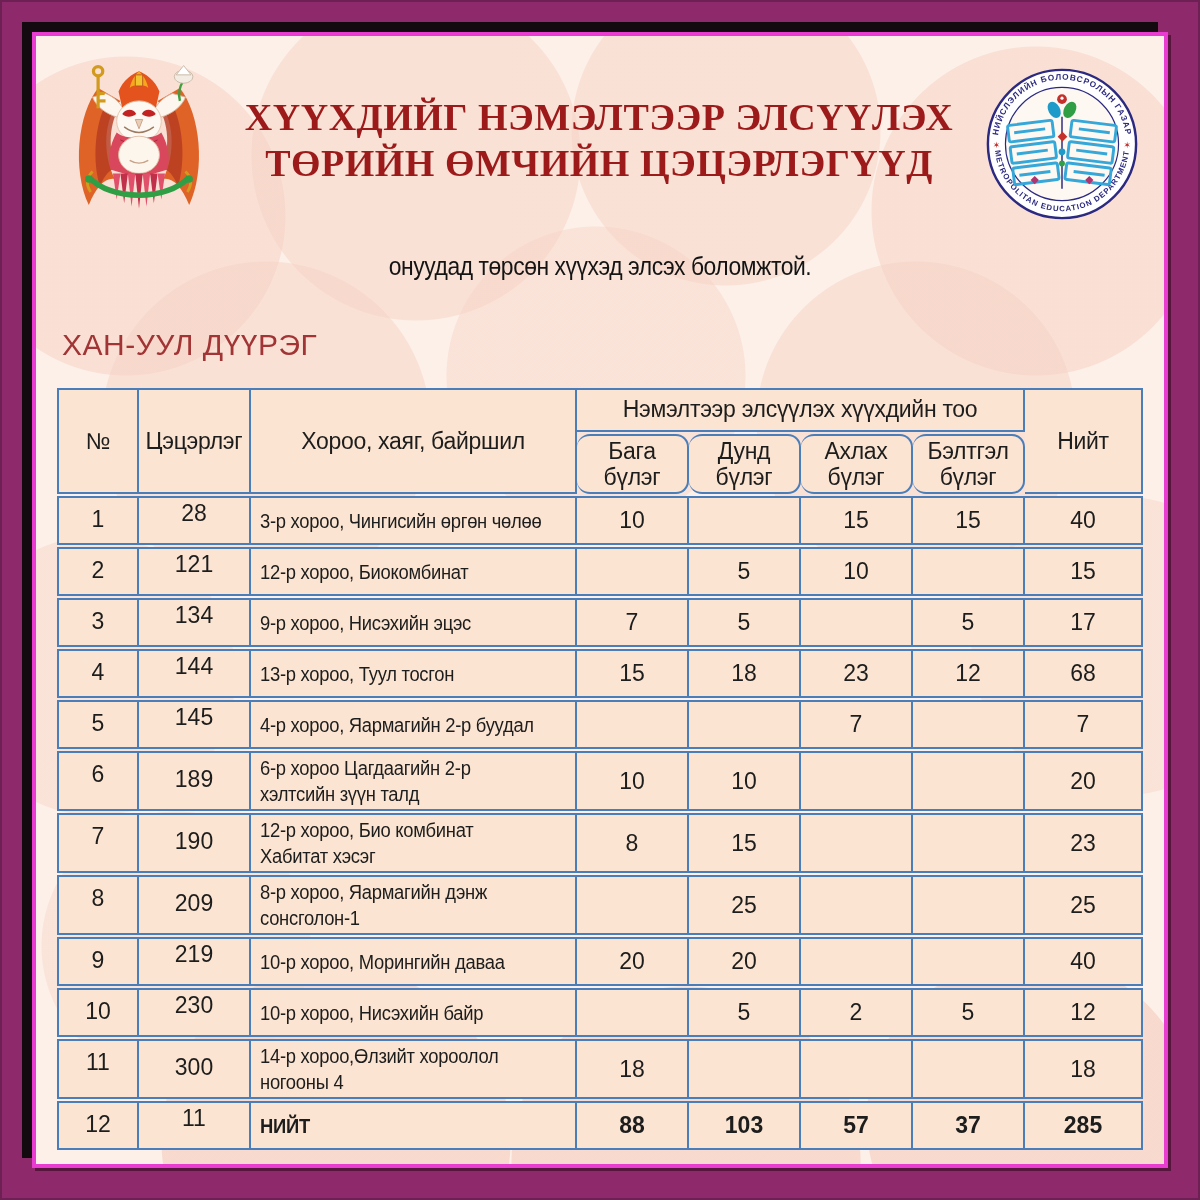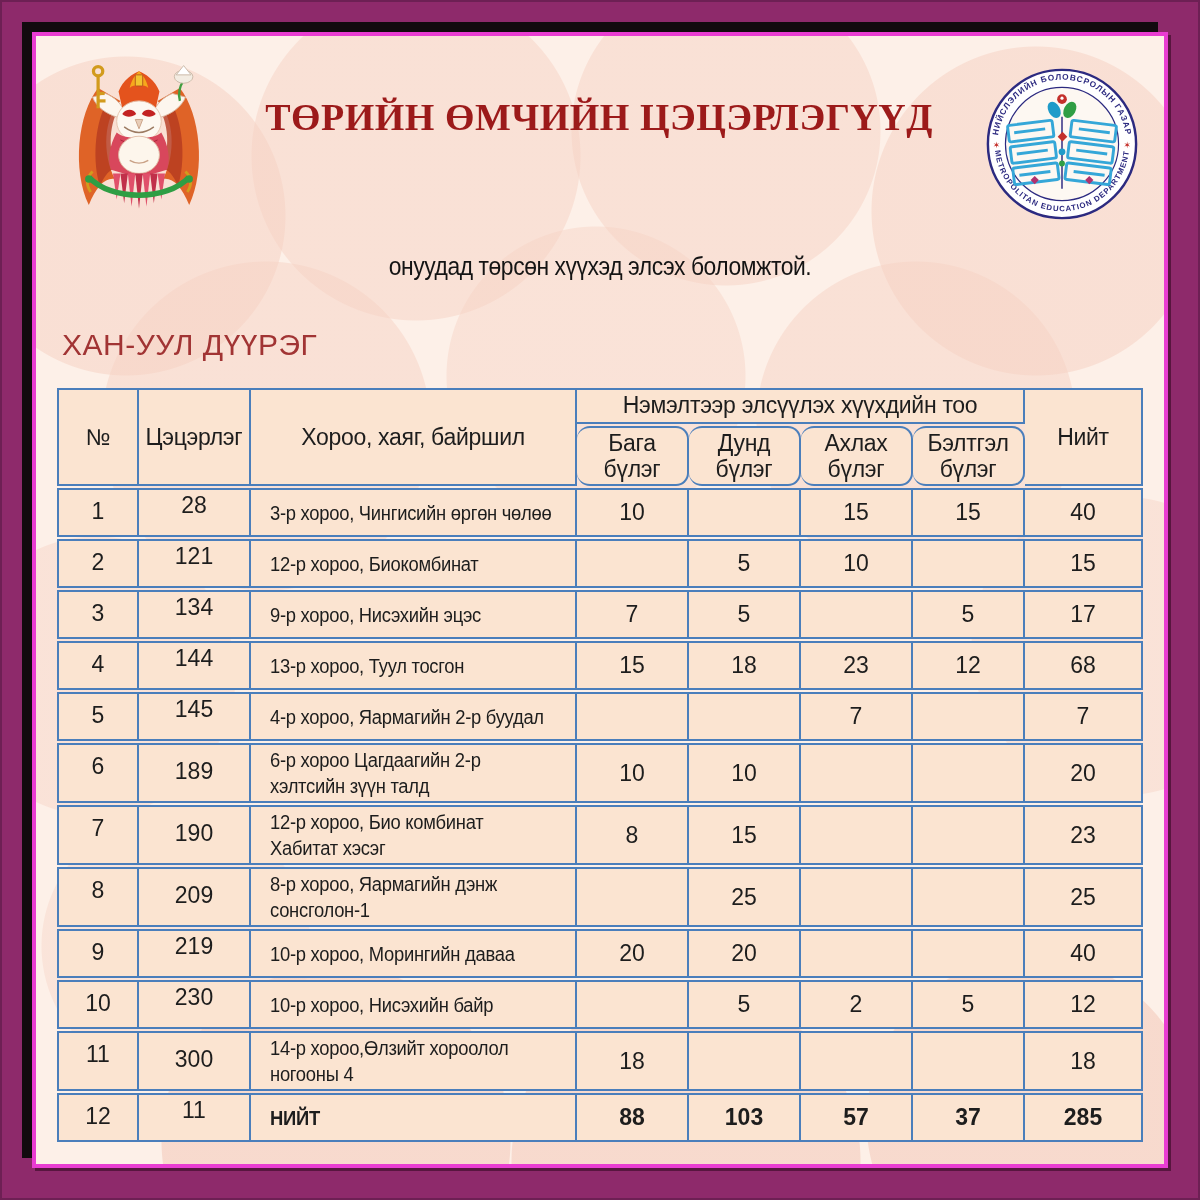--- a/index.html
+++ b/index.html
@@ -29,26 +29,26 @@
     font-size:38px;line-height:1.22;color:#9c1a1a;letter-spacing:.5px;}
   .seal{width:156px;height:156px;flex:0 0 auto;margin-top:6px;}
   .subtitle{margin-top:24px;text-align:center;color:#141414;font-size:26px;line-height:1.6;}
   .subtitle .sline{display:inline-block;white-space:nowrap;transform:scaleX(.88);transform-origin:50% 50%;letter-spacing:-.5px;}
   .district-heading{margin:40px 0 0 26px;font-size:30px;color:#a13434;letter-spacing:.5px;}
   table.kg{border-collapse:separate;border-spacing:0 2px;table-layout:fixed;width:1086px;margin:24px auto 0;}
   .kg th,.kg td{border:2px solid #4a7ebb;border-left:none;background:#fbe4d1;color:#1d1d1d;
     font-size:23px;font-weight:normal;padding:2px 4px;box-sizing:border-box;}
   .kg .first{border-left:2px solid #4a7ebb;}
   .kg th{text-align:center;vertical-align:middle;letter-spacing:-.3px;}
-  .kg th.group{height:36px;}
+  .kg th.group{height:44px;}
   .kg thead tr.subrow th{height:56px;line-height:1.15;border-radius:13px;}
   .kg td{height:41px;text-align:center;vertical-align:middle;}
   .kg td.c-no{vertical-align:top;padding-top:8px;}
   .kg td.c-kg{vertical-align:bottom;padding-bottom:16px;}
-  .kg td.c-addr{text-align:left;font-size:20px;letter-spacing:-.3px;padding-left:19px;}
+  .kg td.c-addr{text-align:left;font-size:20px;letter-spacing:-.3px;padding-left:9px;}
   .addr-line{white-space:nowrap;transform:scaleX(.92);transform-origin:0 50%;line-height:1.3;}
   .kg tr.total-row td{font-weight:bold;}
   .kg tr.total-row td.c-no,.kg tr.total-row td.c-kg{font-weight:normal;}
 </style>
 </head>
 <body>
 
 <div class="frame">
   <div class="panel">
 
@@ -93,20 +93,21 @@
           </g>
           <path d="M26,126 C50,152 110,152 134,126" stroke="#2f9e44" stroke-width="6" fill="none"></path>
           <path d="M30,120 q-10,10 -2,22" stroke="#d29b1d" stroke-width="3" fill="none"></path>
           <path d="M130,120 q10,10 2,22" stroke="#d29b1d" stroke-width="3" fill="none"></path>
           <circle cx="26" cy="128" r="4" fill="#2f9e44"></circle>
             <circle cx="134" cy="128" r="4" fill="#2f9e44"></circle>
         </svg>
       </div>
 
       <div class="title-block">
+        <div>ХҮҮХДИЙГ НЭМЭЛТЭЭР ЭЛСҮҮЛЭХ</div>
         <div>ТӨРИЙН ӨМЧИЙН ЦЭЦЭРЛЭГҮҮД</div>
       </div>
 
       <div class="seal">
         <svg viewBox="0 0 160 160" width="156" height="156">
           <circle cx="80" cy="80" r="76" fill="#ffffff" stroke="#2c2a80" stroke-width="2.5"></circle>
           <circle cx="80" cy="80" r="58" fill="#fdf8f2" stroke="#2c2a80" stroke-width="1.2"></circle>
           <defs>
             <path id="arcTop" d="M 14,80 A 66,66 0 0 1 146,80"></path>
             <path id="arcBot" d="M 11,80 A 69,69 0 0 0 149,80"></path>

